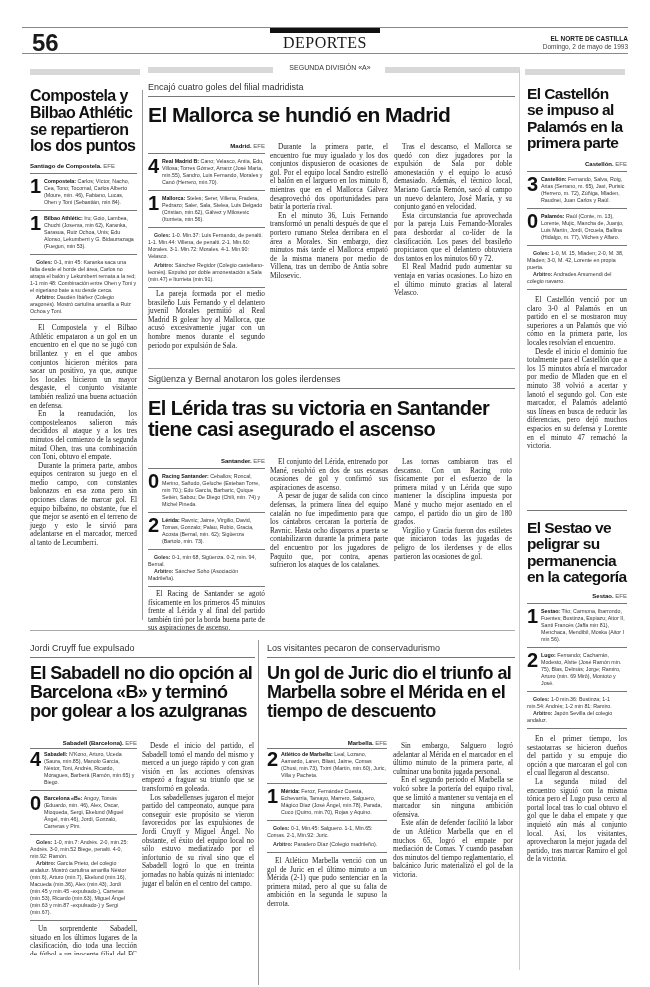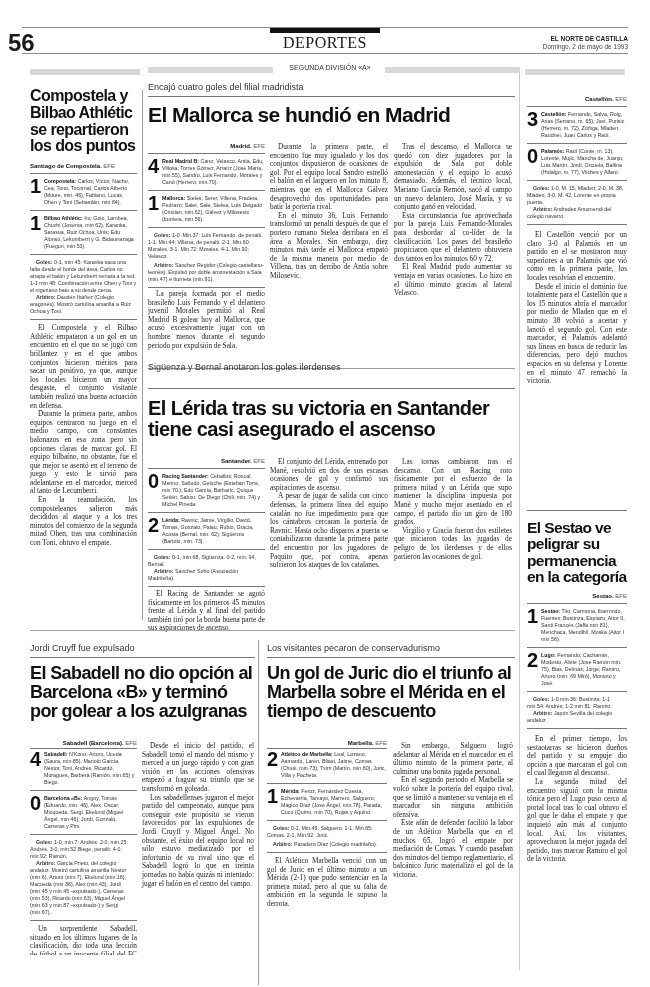--- a/index.html
+++ b/index.html
@@ -23,21 +23,21 @@
 .team b{color:#111}
 .sep{height:1px;background:#777;margin:4px 0}
 .body{font-family:"Liberation Serif",serif;font-size:7.3px;line-height:8.6px;color:#222;text-align:justify}
 .body p{text-indent:8px}
 </style>
 </head>
 <body>
 
 <div class="hline" style="left:22px;top:27px;width:606px;background:#888"></div>
 <div class="abs" style="left:270px;top:28px;width:110px;height:5px;background:#111"></div>
-<div class="abs pagenum" style="left:8px;top:31px">56</div>
+<div class="abs pagenum" style="left:32px;top:31px">56</div>
 <div class="abs section" style="left:270px;top:34px;width:110px;text-align:center">DEPORTES</div>
 <div class="abs pub" style="left:460px;top:35px;width:168px">EL NORTE DE CASTILLA</div>
 <div class="abs pubdate" style="left:460px;top:43px;width:168px">Domingo, 2 de mayo de 1993</div>
 <div class="hline" style="left:22px;top:53px;width:606px;background:#888"></div>
 
 <div class="graybar" style="left:148px;top:67px;width:125px"></div>
 <div class="abs sans" style="left:280px;top:64px;width:100px;font-size:7px;text-align:center;color:#333">SEGUNDA DIVISIÓN «A»</div>
 <div class="graybar" style="left:385px;top:67px;width:135px"></div>
 <div class="graybar" style="left:30px;top:69px;width:110px"></div>
 <div class="graybar" style="left:525px;top:69px;width:100px"></div>
@@ -53,22 +53,22 @@
     <div class="team"><span class="score">1</span><b>Compostela:</b> <span>Carlos; Víctor, Nacho, Cea, Tono; Tocornal, Carlos Alberto (Moure, min. 46), Fabiano, Lucas, Ohen y Toni (Sebastián, min 84).</span></div>
     <div class="sep"></div>
     <div class="team"><span class="score">1</span><b>Bilbao Athlétic:</b> <span>Iru; Goio, Lambea, Chuchi (Josema, min 62), Karanka, Sarasua, Ruiz Ochoa, Unis; Edu Alonso, Lekumberri y G. Bidaurrazaga (Fuegun, min 53).</span></div>
     <div class="sep"></div>
     <div style="text-indent:6px"><b>Goles:</b> <span>0-1, min 45: Karanka saca una falta desde el borde del área, Carlos no atrapa el balón y Lekumberri remata a la red; 1-1 min 48: Combinación entre Ohen y Toni y el nigeriano bate a su desde cerca.</span></div>
     <div style="text-indent:6px"><b>Arbitro:</b> <span>Daudén Ibáñez (Colegio aragonés). Mostró cartulina amarilla a Ruiz Ochoa y Toni.</span></div>
   </div>
   <div class="sep"></div>
   <div class="body" style="">
     <p>El Compostela y el Bilbao Athlétic empataron a un gol en un encuentro en el que no se jugó con brillantez y en el que ambos conjuntos hicieron méritos para sacar un positivo, ya que, aunque los locales hicieron un mayor desgaste, el conjunto visitante también realizó una buena actuación en defensa.</p>
+    <p>En la reanudación, los composteleanos salieron más decididos al ataque y a los tres minutos del comienzo de la segunda mitad Ohen, tras una combinación con Toni, obtuvo el empate.</p>
     <p>Durante la primera parte, ambos equipos centraron su juego en el medio campo, con constantes balonazos en esa zona pero sin opciones claras de marcar gol. El equipo bilbaíno, no obstante, fue el que mejor se asentó en el terreno de juego y esto le sirvió para adelantarse en el marcador, merced al tanto de Lecumberri.</p>
-    <p>En la reanudación, los composteleanos salieron más decididos al ataque y a los tres minutos del comienzo de la segunda mitad Ohen, tras una combinación con Toni, obtuvo el empate.</p>
   </div>
 </div>
 
 <div class="abs kicker" style="left:148px;top:82px;width:367px">Encajó cuatro goles del filial madridista</div>
 <div class="hline" style="left:148px;top:96px;width:367px;background:#777"></div>
 <div class="abs head" style="left:148px;top:104px;width:370px;font-size:21px">El Mallorca se hundió en Madrid</div>
 
 <div class="abs" style="left:148px;top:143px;width:117px">
   <div class="dateline"><span style="font-weight:bold;color:#111">Madrid.</span> <span>EFE</span></div>
   <div class="sep"></div>
@@ -90,39 +90,40 @@
   <p>En el minuto 36, Luis Fernando transformó un penalti después de que el portero rumano Stelea derribara en el área a Morales. Sin embargo, diez minutos más tarde el Mallorca empató de la misma manera por medio de Villena, tras un derribo de Antía sobre Milosevic.</p>
 </div>
 <div class="abs body" style="left:394px;top:143px;width:118px">
   <p>Tras el descanso, el Mallorca se quedó con diez jugadores por la expulsión de Sala por doble amonestación y el equipo lo acusó demasiado. Además, el técnico local, Mariano García Remón, sacó al campo un nuevo delantero, José María, y su conjunto ganó en velocidad.</p>
   <p>Esta circunstancia fue aprovechada por la pareja Luis Fernando-Morales para desbordar al co-líder de la clasificación. Los pases del brasileño propiciaron que el delantero obtuviera dos tantos en los minutos 60 y 72.</p>
   <p>El Real Madrid pudo aumentar su ventaja en varias ocasiones. Lo hizo en el último minuto gracias al lateral Velasco.</p>
 </div>
 <div class="hline" style="left:148px;top:368px;width:367px;background:#999"></div>
 
 <div class="abs" style="left:527px;top:86px;width:100px">
+  <div class="head" style="font-size:15.5px">El Castellón se impuso al Palamós en la primera parte</div>
   <div class="dateline" style="margin-top:10px"><span style="font-weight:bold;color:#111">Castellón.</span> <span>EFE</span></div>
   <div class="sep"></div>
   <div class="box">
     <div class="team"><span class="score">3</span><b>Castellón:</b> <span>Fernando, Salva, Roig, Arias (Serrano, m. 65), Javi, Purisic (Herrero, m. 72), Zúñiga, Mladen, Raudnei, Juan Carlos y Raúl.</span></div>
     <div class="sep"></div>
     <div class="team"><span class="score">0</span><b>Palamós:</b> <span>Raúl (Conte, m. 13), Lorente, Mujic, Mancha de, Juanjo, Luis Martín, Jordi, Orcuela, Ballina (Hidalgo, m. 77), Vilches y Alfaro.</span></div>
     <div class="sep"></div>
     <div style="text-indent:6px"><b>Goles:</b> <span>1-0, M. 15, Mladen; 2-0, M. 38, Mladen; 3-0, M. 42, Lorente en propia puerta.</span></div>
     <div style="text-indent:6px"><b>Arbitro:</b> <span>Andrades Arsumendi del colegio navarro.</span></div>
   </div>
   <div class="sep"></div>
   <div class="body" style="margin-top:6px">
     <p>El Castellón venció por un claro 3-0 al Palamós en un partido en el se mostraron muy superiores a un Palamós que vió cómo en la primera parte, los locales resolvían el encuentro.</p>
     <p>Desde el inicio el dominio fue totalmente para el Castellón que a los 15 minutos abría el marcador por medio de Mladen que en el minuto 38 volvió a acertar y lanotó el segundo gol. Con este marcador, el Palamós adelantó sus líneas en busca de reducir las diferencias, pero dejó muchos espacios en su defensa y Lorente en el minuto 47 remachó la victoria.</p>
   </div>
 </div>
 <div class="hline" style="left:527px;top:510px;width:100px;background:#777"></div>
 
-<div class="abs kicker" style="left:148px;top:362px;width:367px">Sigüenza y Bernal anotaron los goles ilerdenses</div>
+<div class="abs kicker" style="left:148px;top:374px;width:367px">Sigüenza y Bernal anotaron los goles ilerdenses</div>
 <div class="hline" style="left:148px;top:388px;width:367px;background:#777"></div>
 <div class="abs head" style="left:148px;top:398px;width:370px;font-size:20px">El Lérida tras su victoria en Santander tiene casi asegurado el ascenso</div>
 
 <div class="abs" style="left:148px;top:458px;width:117px">
   <div class="dateline"><span style="font-weight:bold;color:#111">Santander.</span> <span>EFE</span></div>
   <div class="sep"></div>
   <div class="box">
     <div class="team"><span class="score">0</span><b>Racing Santander:</b> <span>Ceballos; Roncal, Merino, Sañudo, Geluche (Esteban Torre, min 70.); Edu García, Barbaric, Quique Setién, Sabou; De Diego (Chili, min. 74) y Michel Pineda.</span></div>
     <div class="sep"></div>
     <div class="team"><span class="score">2</span><b>Lérida:</b> <span>Ravnic; Jaime, Virgilio, David, Tomas, Gonzalo; Palau, Rubio, Gracia, Acosta (Bernal, min. 62); Sigüenza (Bartolo, min. 73).</span></div>

